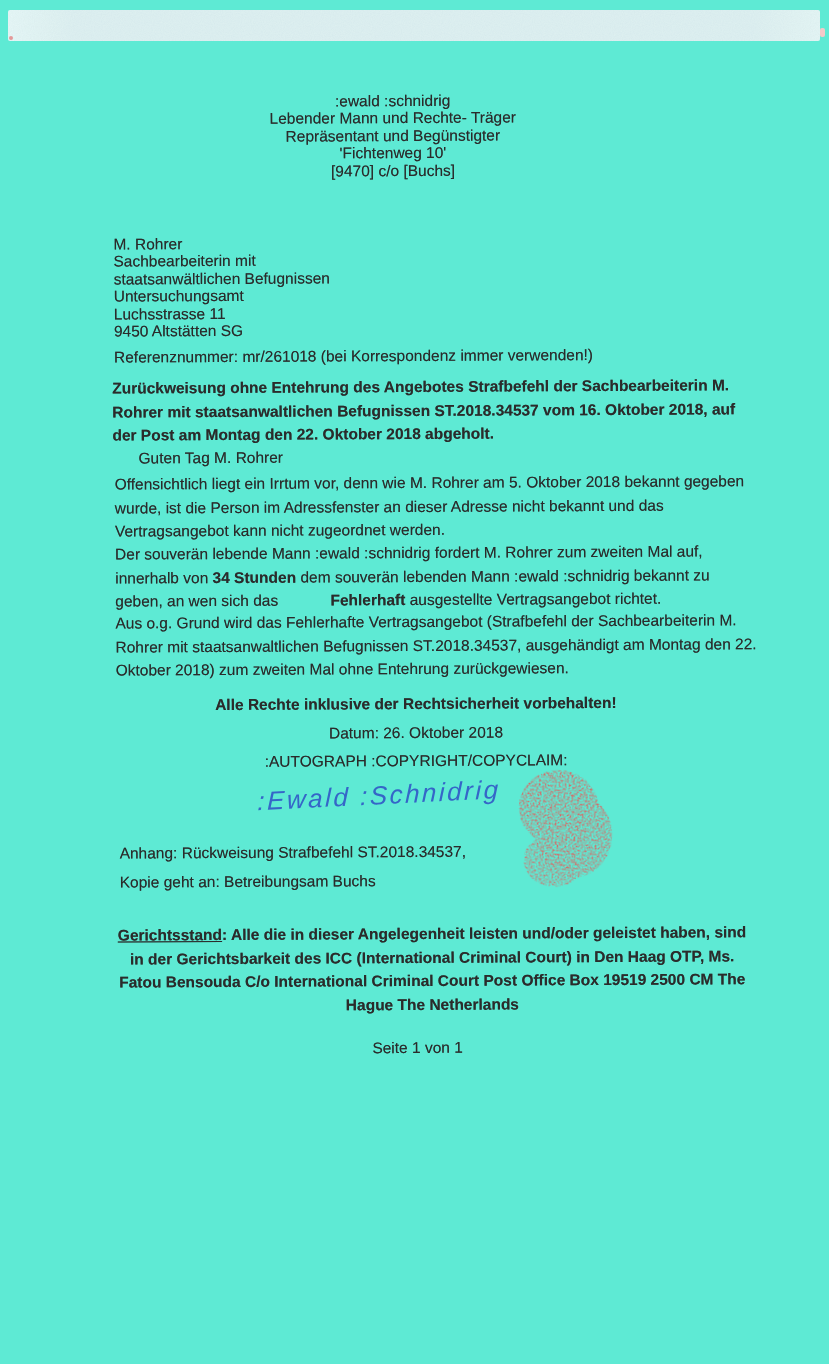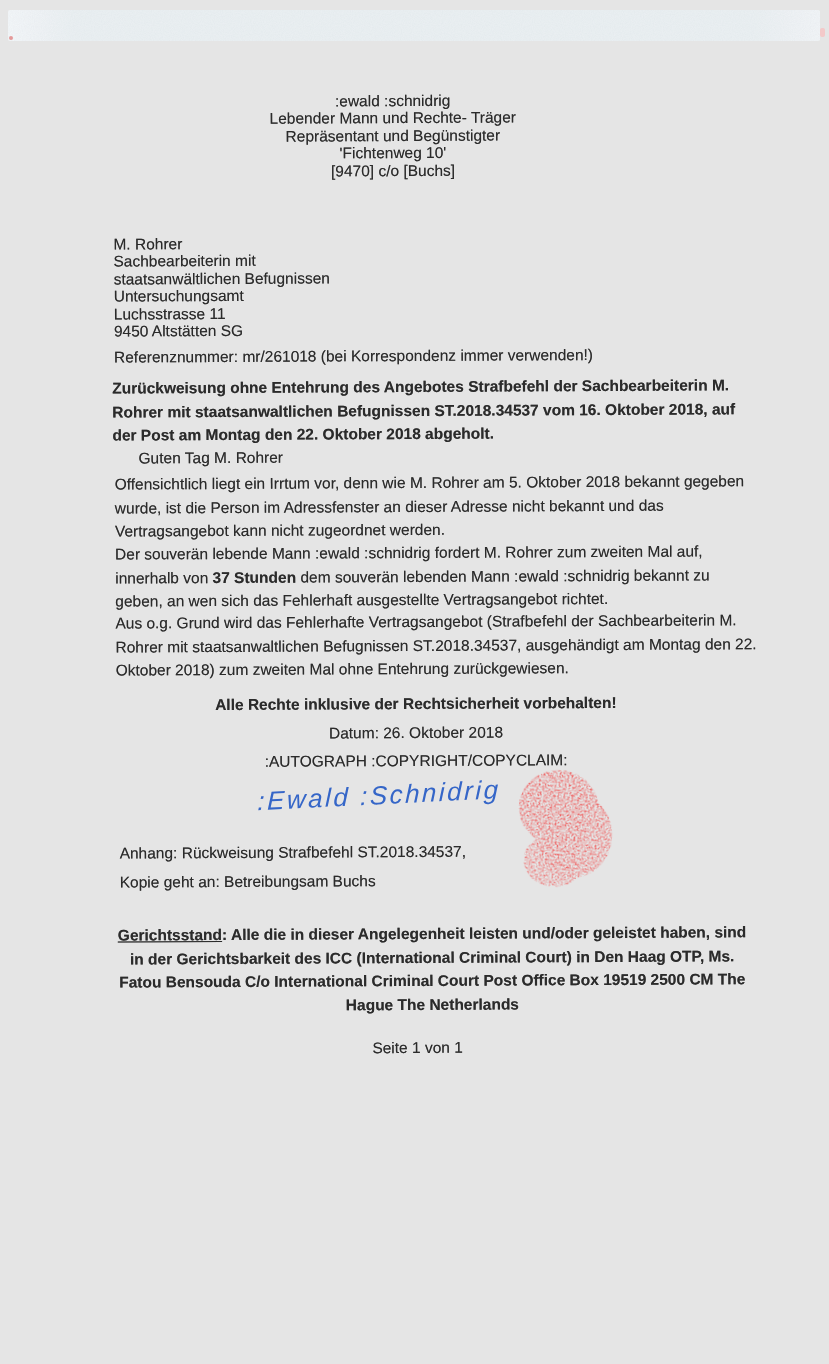--- a/index.html
+++ b/index.html
@@ -4,21 +4,21 @@
 <style>
   html, body {
     margin: 0;
     padding: 0;
     background: #ffffff;
   }
   .page {
     position: relative;
     width: 829px;
     height: 1364px;
-    background: #e5e5e5;
+    background: #5eead4;
     overflow: hidden;
     font-family: "Liberation Sans", sans-serif;
     color: var(--ink, #2b2b2b);
   }
   .content {
     position: absolute;
     inset: 0;
     transform: rotate(-0.3deg);
     transform-origin: 50% 40%;
   }
@@ -115,21 +115,21 @@
     <div class="txt tight recipient">M. Rohrer<br>Sachbearbeiterin mit<br>staatsanwältlichen Befugnissen<br>Untersuchungsamt<br>Luchsstrasse 11<br>9450 Altstätten SG</div>
 
     <div class="txt reference">Referenznummer: mr/261018 (bei Korrespondenz immer verwenden!)</div>
 
     <div class="txt bold subject">Zurückweisung ohne Entehrung des Angebotes Strafbefehl der Sachbearbeiterin M. Rohrer mit staatsanwaltlichen Befugnissen ST.2018.34537 vom 16. Oktober 2018, auf der Post am Montag den 22. Oktober 2018 abgeholt.</div>
 
     <div class="txt salutation">Guten Tag M. Rohrer</div>
 
     <div class="txt para1">Offensichtlich liegt ein Irrtum vor, denn wie M. Rohrer am 5. Oktober 2018 bekannt gegeben wurde, ist die Person im Adressfenster an dieser Adresse nicht bekannt und das Vertragsangebot kann nicht zugeordnet werden.</div>
 
-    <div class="txt para2"><span>Der souverän lebende Mann :ewald :schnidrig fordert M. Rohrer zum zweiten Mal auf, innerhalb von </span><span style="font-weight: bold;">37 Stunden</span><span> dem souverän lebenden Mann :ewald :schnidrig bekannt zu geben, an wen sich das </span><span style="font-weight: normal;">Fehlerhaft</span><span> ausgestellte Vertragsangebot richtet.</span></div>
+    <div class="txt para2"><span>Der souverän lebende Mann :ewald :schnidrig fordert M. Rohrer zum zweiten Mal auf, innerhalb von </span><span style="font-weight: bold;">34 Stunden</span><span> dem souverän lebenden Mann :ewald :schnidrig bekannt zu geben, an wen sich das </span><span style="font-weight: bold; margin-left: 48px;">Fehlerhaft</span><span> ausgestellte Vertragsangebot richtet.</span></div>
 
     <div class="txt para3">Aus o.g. Grund wird das Fehlerhafte Vertragsangebot (Strafbefehl der Sachbearbeiterin M. Rohrer mit staatsanwaltlichen Befugnissen ST.2018.34537, ausgehändigt am Montag den 22. Oktober 2018) zum zweiten Mal ohne Entehrung zurückgewiesen.</div>
 
     <div class="txt bold center rights">Alle Rechte inklusive der Rechtsicherheit vorbehalten!</div>
 
     <div class="txt center datum">Datum: 26. Oktober 2018</div>
 
     <div class="txt center autograph">:AUTOGRAPH :COPYRIGHT/COPYCLAIM:</div>
 
     <div class="signature">:Ewald :Schnidrig</div>

